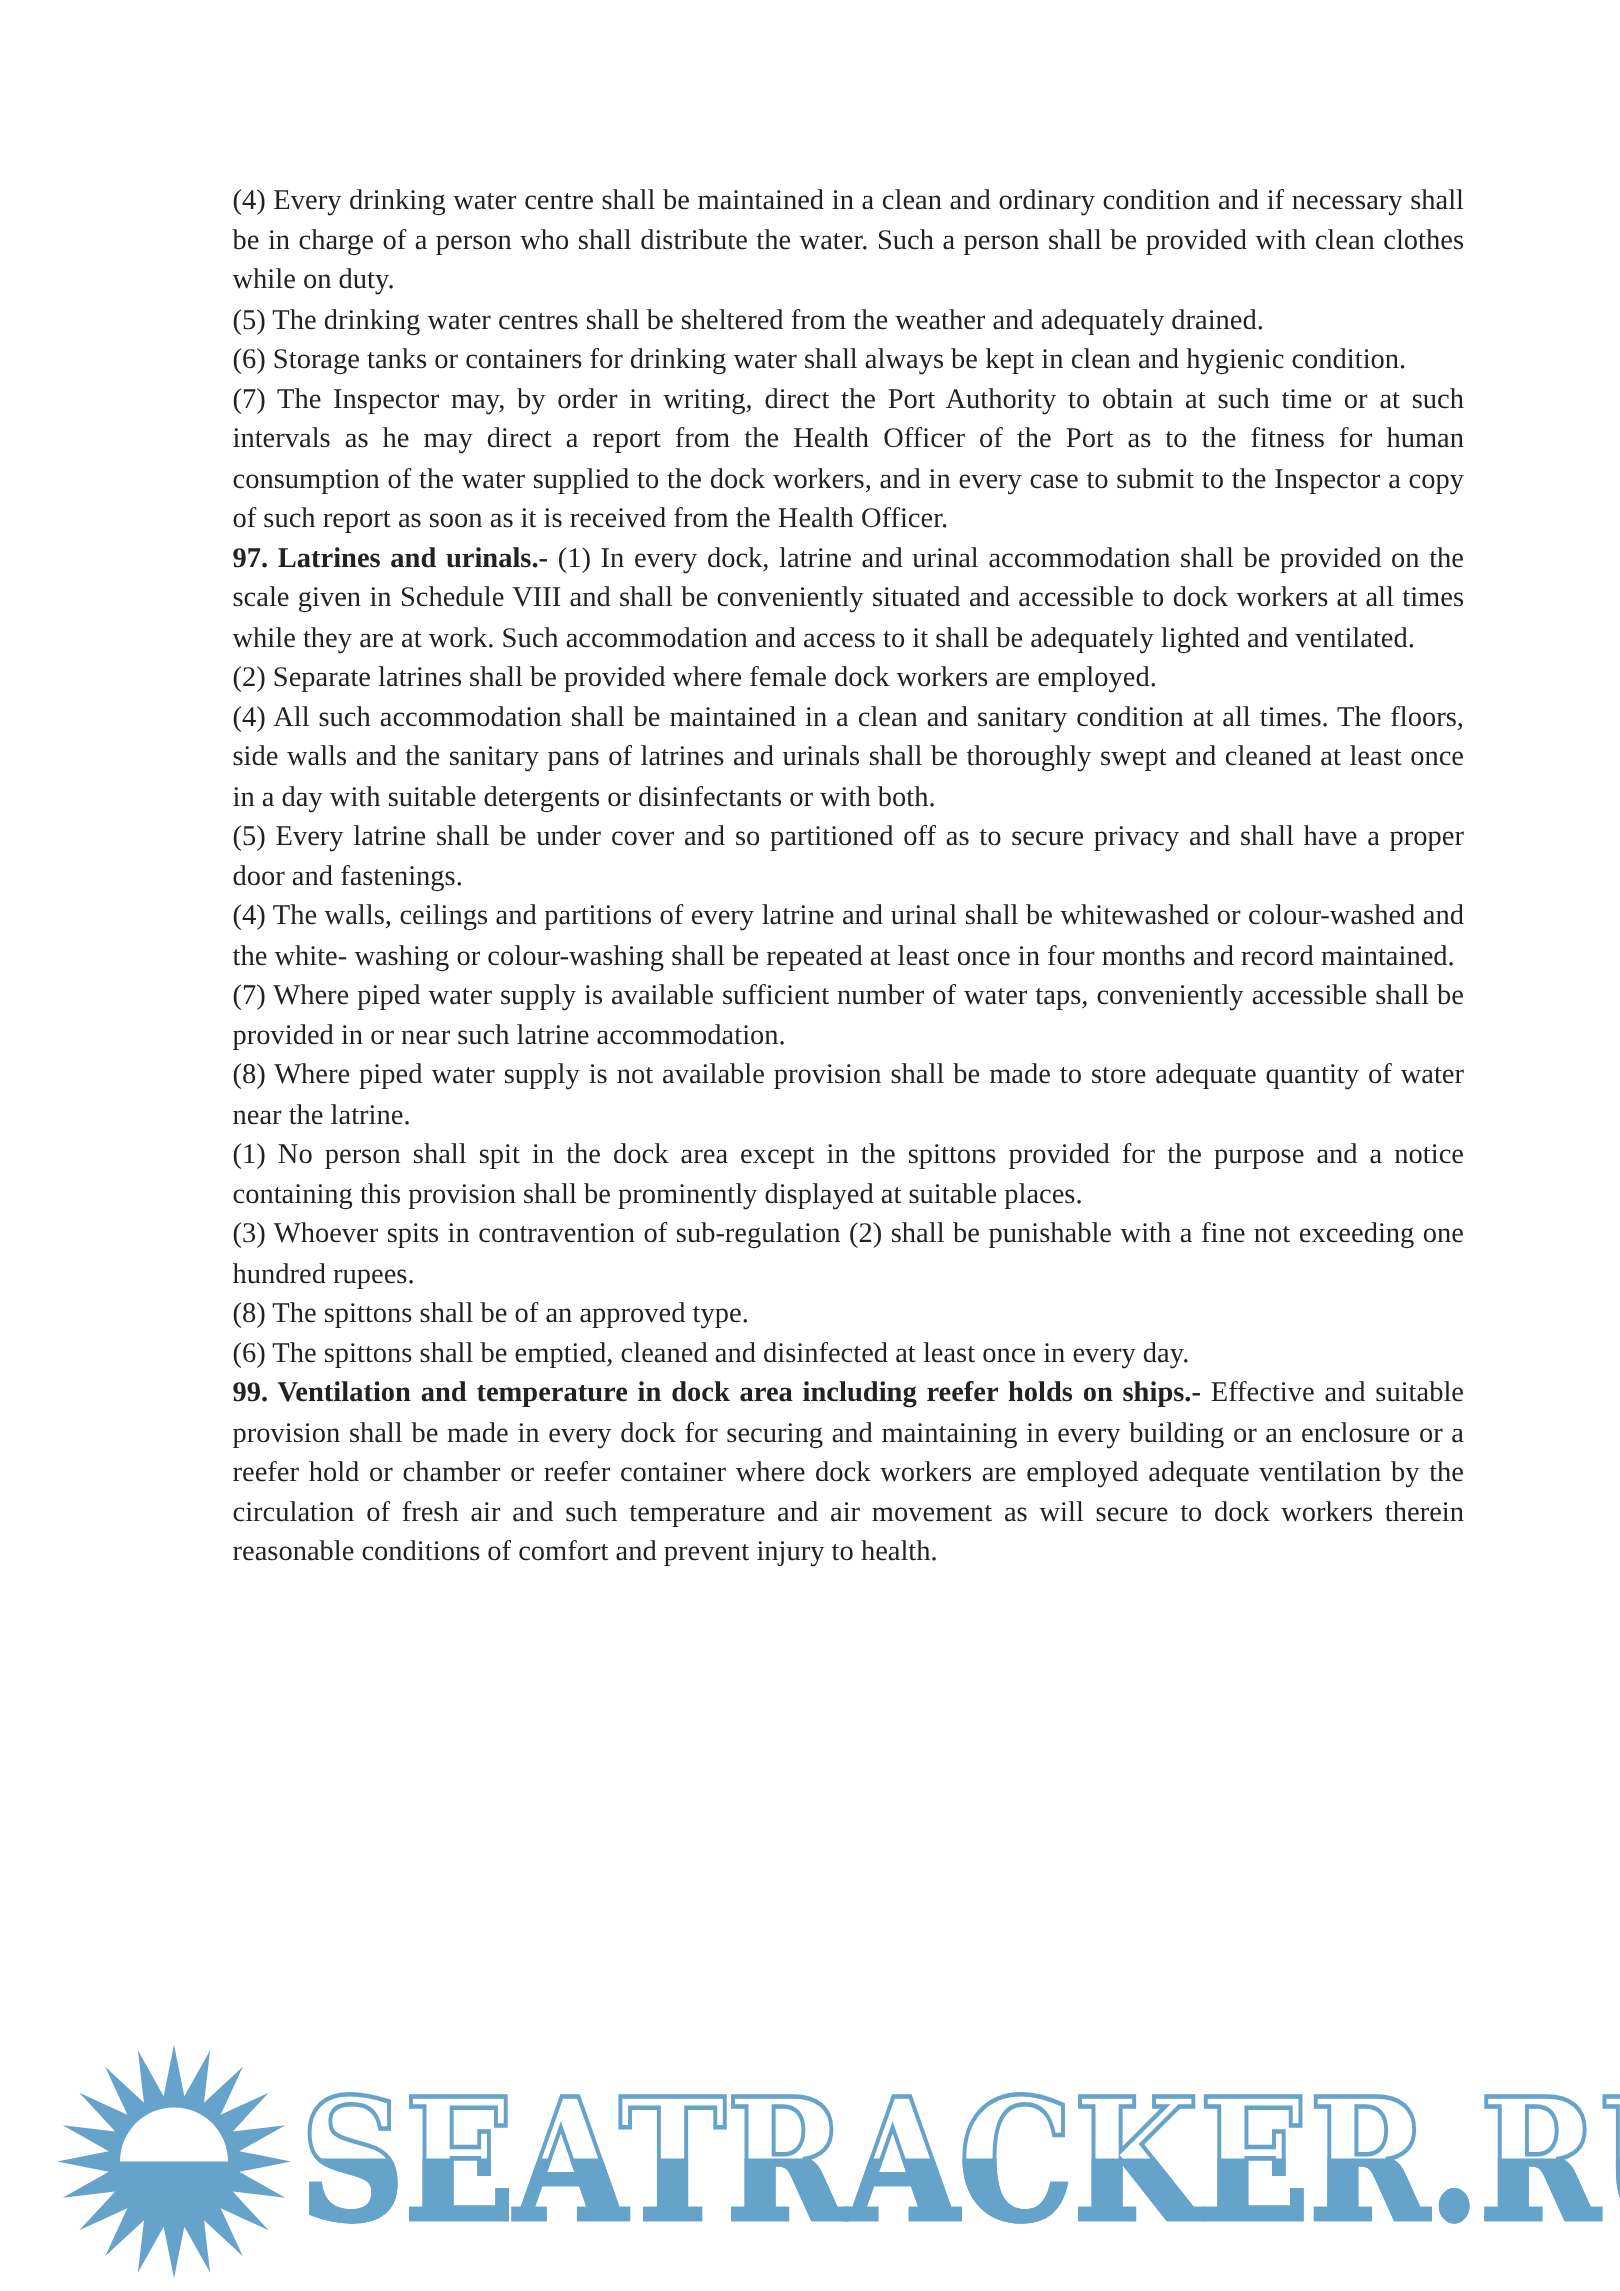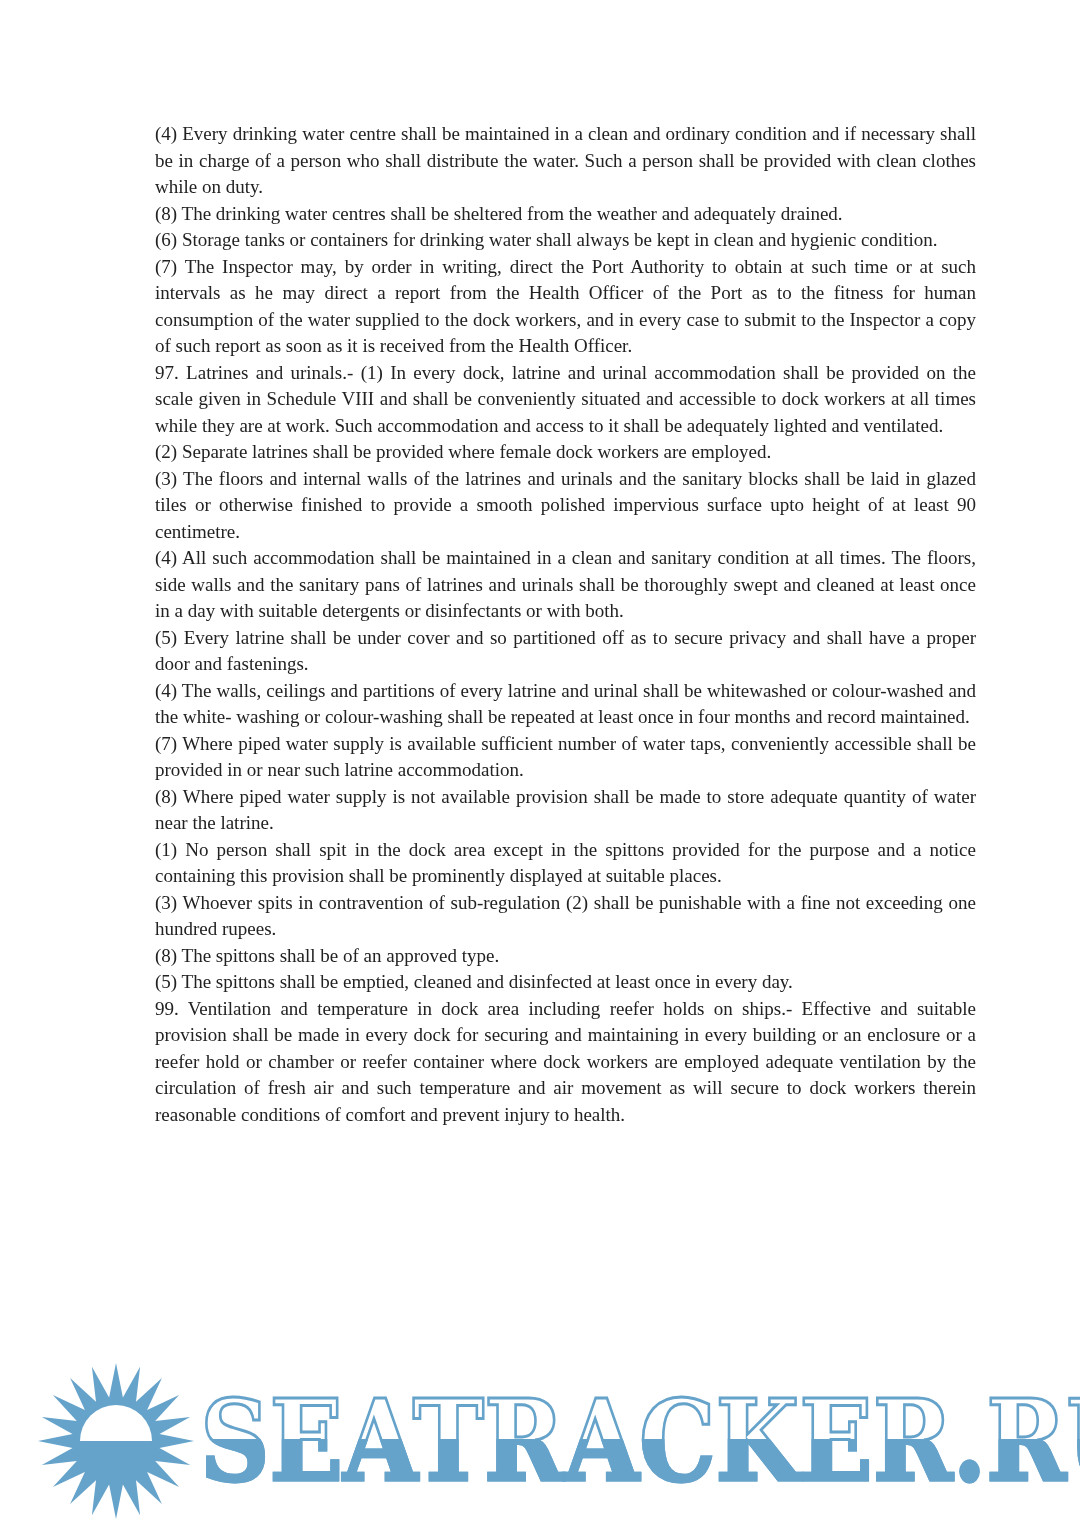--- a/index.html
+++ b/index.html
@@ -24,21 +24,21 @@
     color: #222222;
     font-size: 19px;
     line-height: 26.5px;
     text-align: justify;
   }
   .content p {
     margin: 0;
     padding: 0;
   }
   .content strong {
-    font-weight: normal;
+    font-weight: bold;
   }
   .watermark {
     position: absolute;
     left: 10px;
     top: 1360px;
     width: 1064px;
     height: 162px;
     display: flex;
     align-items: center;
   }
@@ -67,35 +67,34 @@
     -webkit-text-stroke: 3px #66a3cb;
   }
 </style>
 </head>
 <body>
 
 <div class="page">
 
   <div class="content" id="paragraphs">
       <p><span>(4) Every drinking water centre shall be maintained in a clean and ordinary condition and if necessary shall be in charge of a person who shall distribute the water. Such a person shall be provided with clean clothes while on duty.</span></p>
-      <p><span>(8) The drinking water centres shall be sheltered from the weather and adequately drained.</span></p>
+      <p><span>(5) The drinking water centres shall be sheltered from the weather and adequately drained.</span></p>
       <p><span>(6) Storage tanks or containers for drinking water shall always be kept in clean and hygienic condition.</span></p>
       <p><span>(7) The Inspector may, by order in writing, direct the Port Authority to obtain at such time or at such intervals as he may direct a report from the Health Officer of the Port as to the fitness for human consumption of the water supplied to the dock workers, and in every case to submit to the Inspector a copy of such report as soon as it is received from the Health Officer.</span></p>
       <p><strong>97. Latrines and urinals.-</strong><span> (1) In every dock, latrine and urinal accommodation shall be provided on the scale given in Schedule VIII and shall be conveniently situated and accessible to dock workers at all times while they are at work. Such accommodation and access to it shall be adequately lighted and ventilated.</span></p>
       <p><span>(2) Separate latrines shall be provided where female dock workers are employed.</span></p>
-      <p><span>(3) The floors and internal walls of the latrines and urinals and the sanitary blocks shall be laid in glazed tiles or otherwise finished to provide a smooth polished impervious surface upto height of at least 90 centimetre.</span></p>
       <p><span>(4) All such accommodation shall be maintained in a clean and sanitary condition at all times. The floors, side walls and the sanitary pans of latrines and urinals shall be thoroughly swept and cleaned at least once in a day with suitable detergents or disinfectants or with both.</span></p>
       <p><span>(5) Every latrine shall be under cover and so partitioned off as to secure privacy and shall have a proper door and fastenings.</span></p>
       <p><span>(4) The walls, ceilings and partitions of every latrine and urinal shall be whitewashed or colour-washed and the white- washing or colour-washing shall be repeated at least once in four months and record maintained.</span></p>
       <p><span>(7) Where piped water supply is available sufficient number of water taps, conveniently accessible shall be provided in or near such latrine accommodation.</span></p>
       <p><span>(8) Where piped water supply is not available provision shall be made to store adequate quantity of water near the latrine.</span></p>
       <p><span>(1) No person shall spit in the dock area except in the spittons provided for the purpose and a notice containing this provision shall be prominently displayed at suitable places.</span></p>
       <p><span>(3) Whoever spits in contravention of sub-regulation (2) shall be punishable with a fine not exceeding one hundred rupees.</span></p>
       <p><span>(8) The spittons shall be of an approved type.</span></p>
-      <p><span>(5) The spittons shall be emptied, cleaned and disinfected at least once in every day.</span></p>
+      <p><span>(6) The spittons shall be emptied, cleaned and disinfected at least once in every day.</span></p>
       <p><strong>99. Ventilation and temperature in dock area including reefer holds on ships.-</strong><span> Effective and suitable provision shall be made in every dock for securing and maintaining in every building or an enclosure or a reefer hold or chamber or reefer container where dock workers are employed adequate ventilation by the circulation of fresh air and such temperature and air movement as will secure to dock workers therein reasonable conditions of comfort and prevent injury to health.</span></p>
     </div>
 
   <div class="watermark">
     <svg class="sun-icon" viewBox="0 0 160 160" xmlns="http://www.w3.org/2000/svg" aria-hidden="true">
       <polygon fill="#66a3cb" points="
         80,2 86.9,36.5 104.1,5.8 100.0,40.8 125.9,16.9 111.1,48.9
         143.1,34.1 119.2,60.0 154.2,55.9 123.5,73.1 158,80 123.5,86.9
         154.2,104.1 119.2,100.0 143.1,125.9 111.1,111.1 125.9,143.1
         100.0,119.2 104.1,154.2 86.9,123.5 80,158 73.1,123.5

